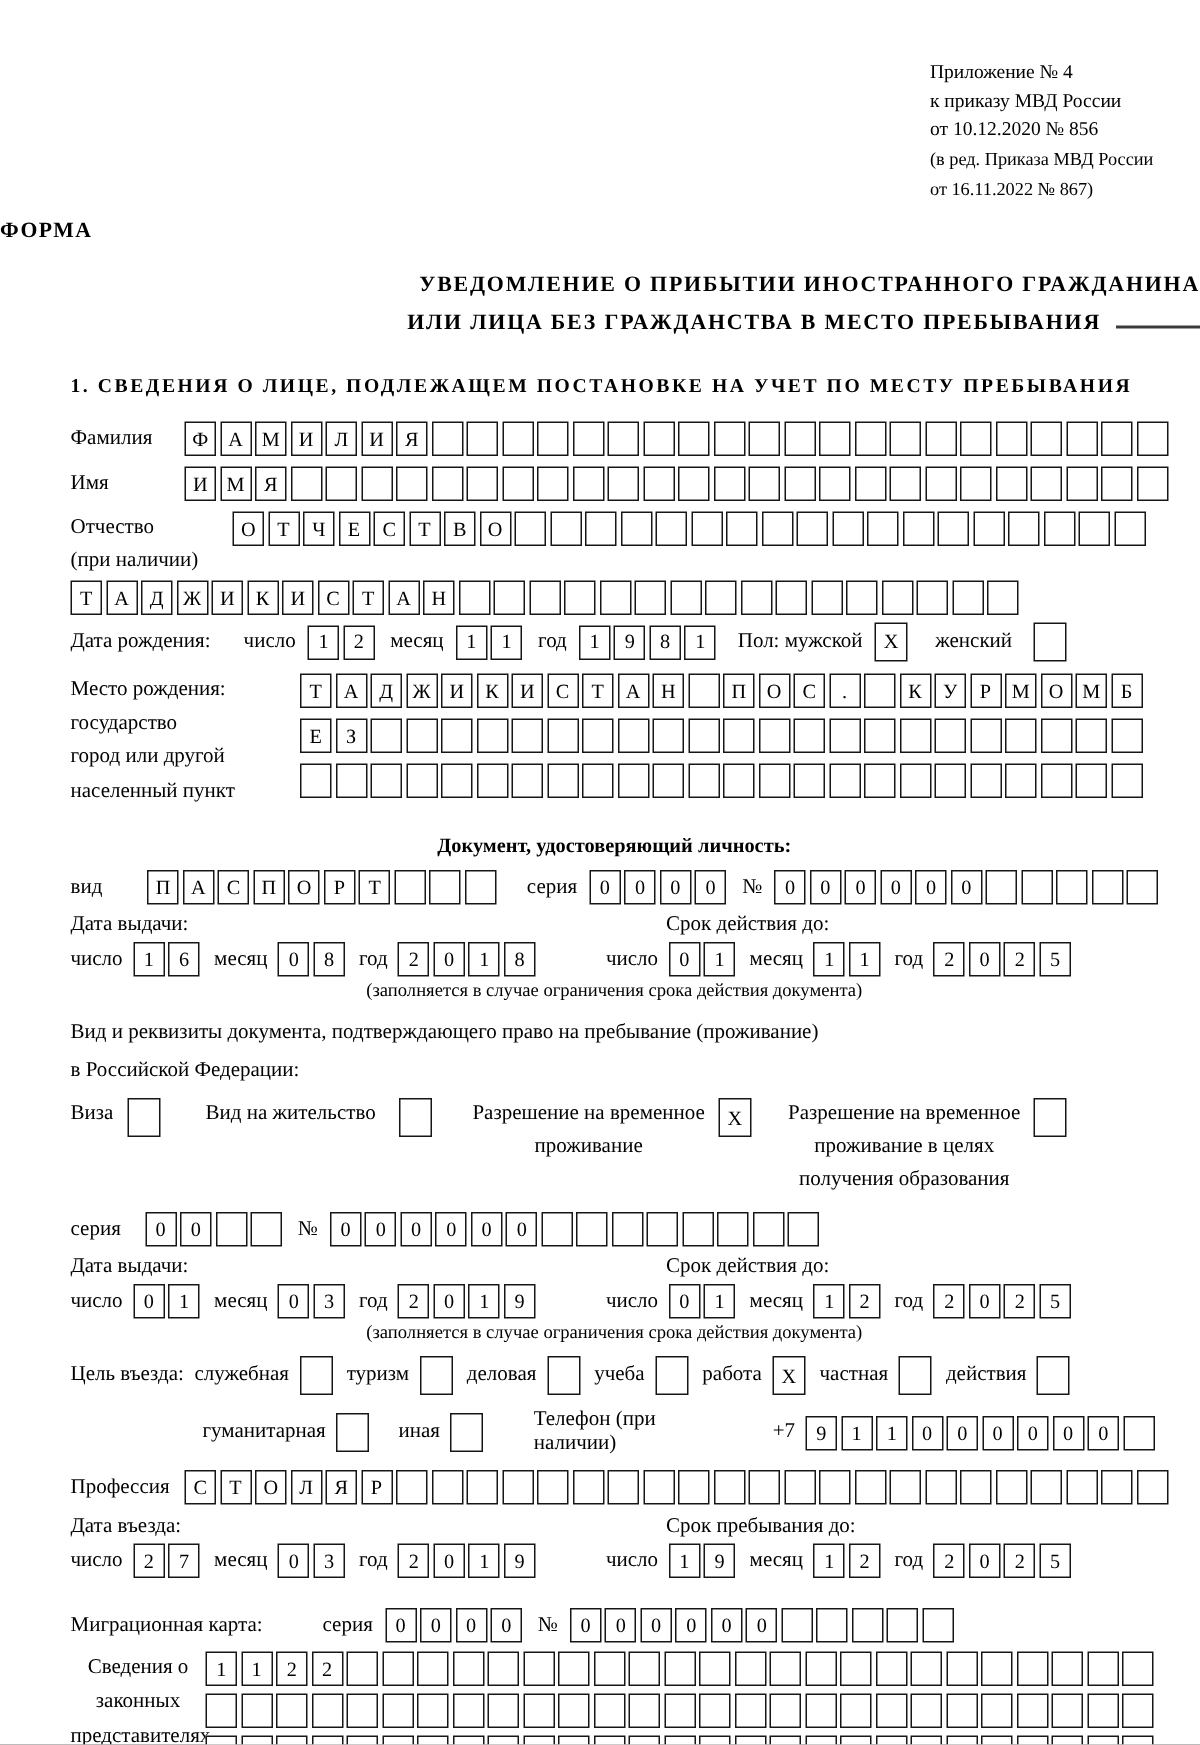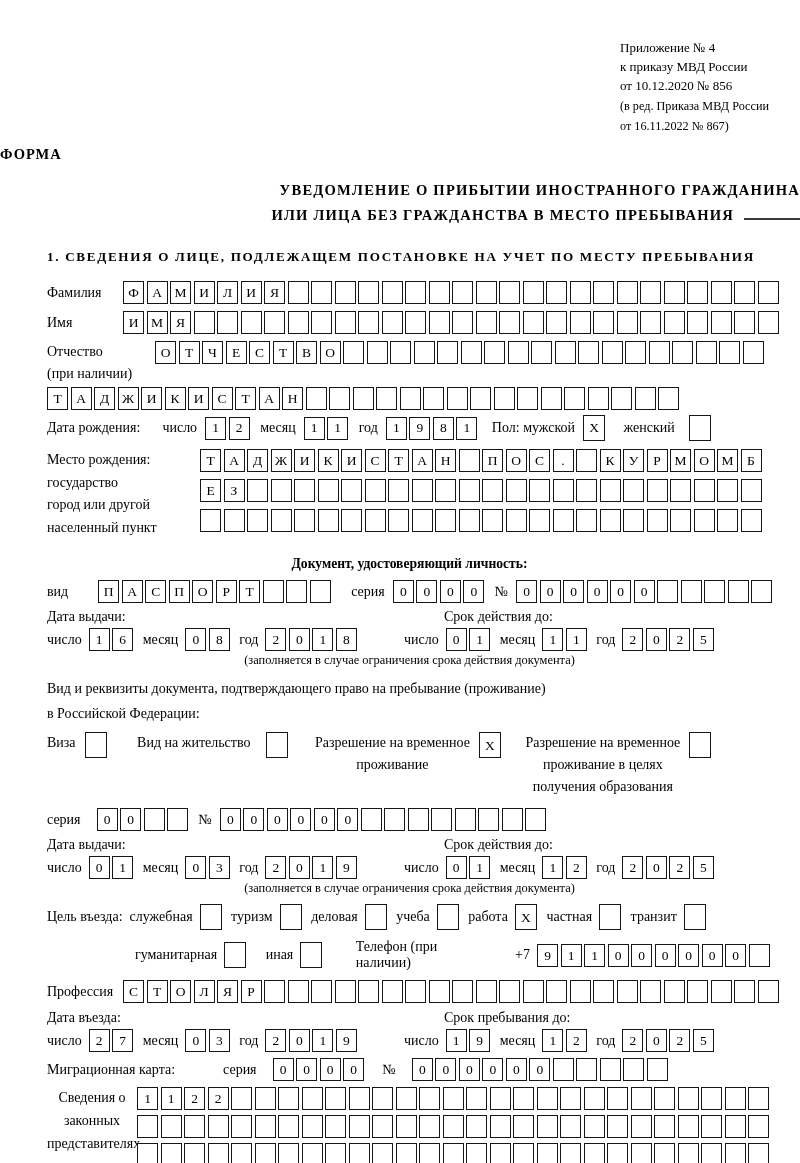--- a/index.html
+++ b/index.html
@@ -534,21 +534,21 @@
           <span class="cell"></span>
         </span>
       <span>работа</span>
       <span class="cells cb">
           <span class="cell">X</span>
         </span>
       <span>частная</span>
       <span class="cells cb">
           <span class="cell"></span>
         </span>
-      <span>транзит</span>
+      <span>действия</span>
       <span class="cells cb">
           <span class="cell"></span>
         </span>
     </div>
 
     <div class="purpose" style="margin-left:88px;">
       <span>гуманитарная</span>
       <span class="cells cb">
           <span class="cell"></span>
         </span>
@@ -646,21 +646,21 @@
           <span class="cells">
               <span class="cell">2</span>
               <span class="cell">0</span>
               <span class="cell">2</span>
               <span class="cell">5</span>
             </span>
         </div>
       </div>
     </div>
 
-    <div class="inline" style="margin-top:6px;margin-bottom:6px;gap:16px;">
+    <div class="inline" style="margin-top:20px;margin-bottom:6px;">
       <span>Миграционная карта:</span>
       <span style="margin-left:32px;">серия</span>
       <span class="cells">
           <span class="cell">0</span>
           <span class="cell">0</span>
           <span class="cell">0</span>
           <span class="cell">0</span>
         </span>
       <span>№</span>
       <span class="cells">

